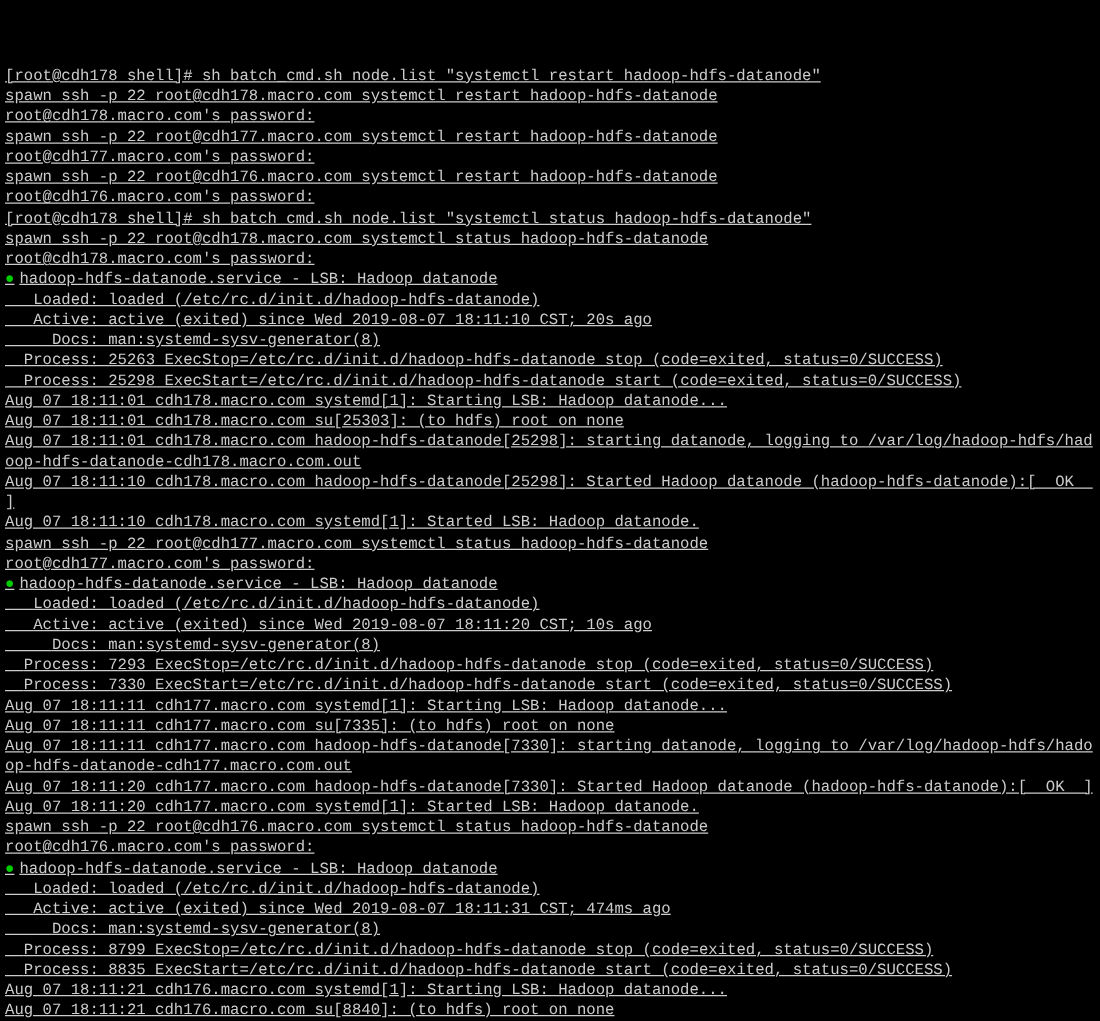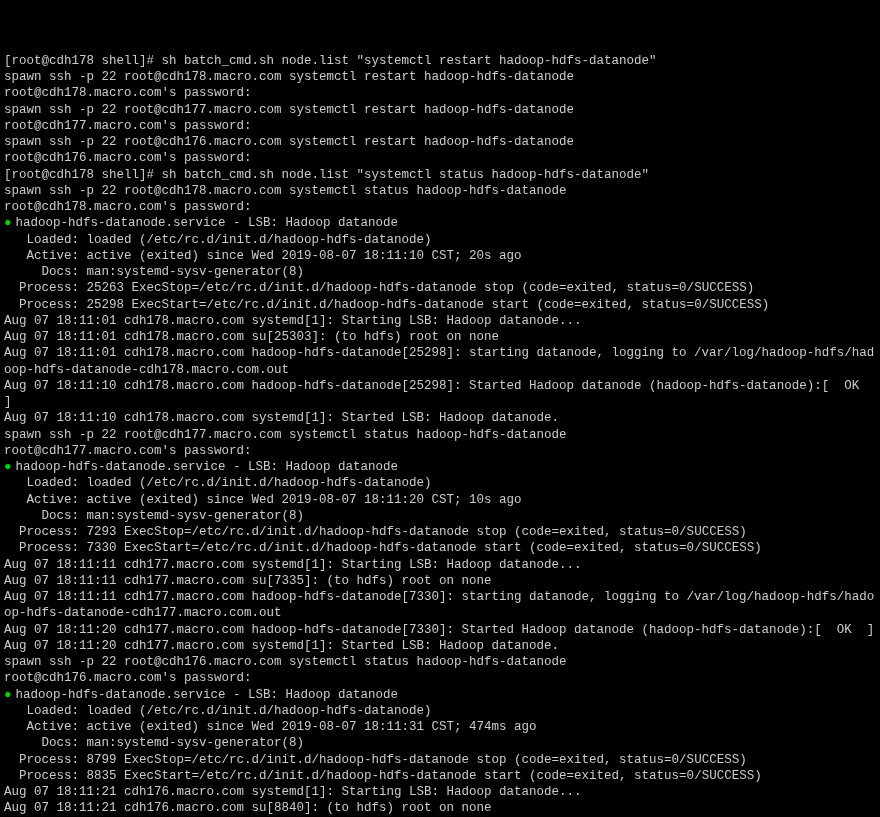--- a/index.html
+++ b/index.html
@@ -8,21 +8,21 @@
     background: #000;
     color: #ccc;
     font-family: "Consolas", "Courier New", monospace;
     font-size: 12.5px;
     line-height: 1.3;
     width: 880px;
     box-sizing: border-box;
     white-space: pre-wrap;
     word-break: break-all;
   }
-  .line { display: block; }
+  .line { display: block; text-decoration: underline; }
   .bullet { color: #0c0; margin-right: 4px; }
 </style>
 </head>
 <body>
 
 
 <div id="terminal"><div class="line"><span>[root@cdh178 shell]# sh batch_cmd.sh node.list "systemctl restart hadoop-hdfs-datanode"</span></div><div class="line"><span>spawn ssh -p 22 root@cdh178.macro.com systemctl restart hadoop-hdfs-datanode</span></div><div class="line"><span>root@cdh178.macro.com's password:</span></div><div class="line"><span>spawn ssh -p 22 root@cdh177.macro.com systemctl restart hadoop-hdfs-datanode</span></div><div class="line"><span>root@cdh177.macro.com's password:</span></div><div class="line"><span>spawn ssh -p 22 root@cdh176.macro.com systemctl restart hadoop-hdfs-datanode</span></div><div class="line"><span>root@cdh176.macro.com's password:</span></div><div class="line"><span>[root@cdh178 shell]# sh batch_cmd.sh node.list "systemctl status hadoop-hdfs-datanode"</span></div><div class="line"><span>spawn ssh -p 22 root@cdh178.macro.com systemctl status hadoop-hdfs-datanode</span></div><div class="line"><span>root@cdh178.macro.com's password:</span></div><div class="line"><span class="bullet">●</span><span>hadoop-hdfs-datanode.service - LSB: Hadoop datanode</span></div><div class="line"><span>   Loaded: loaded (/etc/rc.d/init.d/hadoop-hdfs-datanode)</span></div><div class="line"><span>   Active: active (exited) since Wed 2019-08-07 18:11:10 CST; 20s ago</span></div><div class="line"><span>     Docs: man:systemd-sysv-generator(8)</span></div><div class="line"><span>  Process: 25263 ExecStop=/etc/rc.d/init.d/hadoop-hdfs-datanode stop (code=exited, status=0/SUCCESS)</span></div><div class="line"><span>  Process: 25298 ExecStart=/etc/rc.d/init.d/hadoop-hdfs-datanode start (code=exited, status=0/SUCCESS)</span></div><div class="line"><span></span></div><div class="line"><span>Aug 07 18:11:01 cdh178.macro.com systemd[1]: Starting LSB: Hadoop datanode...</span></div><div class="line"><span>Aug 07 18:11:01 cdh178.macro.com su[25303]: (to hdfs) root on none</span></div><div class="line"><span>Aug 07 18:11:01 cdh178.macro.com hadoop-hdfs-datanode[25298]: starting datanode, logging to /var/log/hadoop-hdfs/hadoop-hdfs-datanode-cdh178.macro.com.out</span></div><div class="line"><span>Aug 07 18:11:10 cdh178.macro.com hadoop-hdfs-datanode[25298]: Started Hadoop datanode (hadoop-hdfs-datanode):[  OK  ]</span></div><div class="line"><span>Aug 07 18:11:10 cdh178.macro.com systemd[1]: Started LSB: Hadoop datanode.</span></div><div class="line"><span>spawn ssh -p 22 root@cdh177.macro.com systemctl status hadoop-hdfs-datanode</span></div><div class="line"><span>root@cdh177.macro.com's password:</span></div><div class="line"><span class="bullet">●</span><span>hadoop-hdfs-datanode.service - LSB: Hadoop datanode</span></div><div class="line"><span>   Loaded: loaded (/etc/rc.d/init.d/hadoop-hdfs-datanode)</span></div><div class="line"><span>   Active: active (exited) since Wed 2019-08-07 18:11:20 CST; 10s ago</span></div><div class="line"><span>     Docs: man:systemd-sysv-generator(8)</span></div><div class="line"><span>  Process: 7293 ExecStop=/etc/rc.d/init.d/hadoop-hdfs-datanode stop (code=exited, status=0/SUCCESS)</span></div><div class="line"><span>  Process: 7330 ExecStart=/etc/rc.d/init.d/hadoop-hdfs-datanode start (code=exited, status=0/SUCCESS)</span></div><div class="line"><span></span></div><div class="line"><span>Aug 07 18:11:11 cdh177.macro.com systemd[1]: Starting LSB: Hadoop datanode...</span></div><div class="line"><span>Aug 07 18:11:11 cdh177.macro.com su[7335]: (to hdfs) root on none</span></div><div class="line"><span>Aug 07 18:11:11 cdh177.macro.com hadoop-hdfs-datanode[7330]: starting datanode, logging to /var/log/hadoop-hdfs/hadoop-hdfs-datanode-cdh177.macro.com.out</span></div><div class="line"><span>Aug 07 18:11:20 cdh177.macro.com hadoop-hdfs-datanode[7330]: Started Hadoop datanode (hadoop-hdfs-datanode):[  OK  ]</span></div><div class="line"><span>Aug 07 18:11:20 cdh177.macro.com systemd[1]: Started LSB: Hadoop datanode.</span></div><div class="line"><span>spawn ssh -p 22 root@cdh176.macro.com systemctl status hadoop-hdfs-datanode</span></div><div class="line"><span>root@cdh176.macro.com's password:</span></div><div class="line"><span class="bullet">●</span><span>hadoop-hdfs-datanode.service - LSB: Hadoop datanode</span></div><div class="line"><span>   Loaded: loaded (/etc/rc.d/init.d/hadoop-hdfs-datanode)</span></div><div class="line"><span>   Active: active (exited) since Wed 2019-08-07 18:11:31 CST; 474ms ago</span></div><div class="line"><span>     Docs: man:systemd-sysv-generator(8)</span></div><div class="line"><span>  Process: 8799 ExecStop=/etc/rc.d/init.d/hadoop-hdfs-datanode stop (code=exited, status=0/SUCCESS)</span></div><div class="line"><span>  Process: 8835 ExecStart=/etc/rc.d/init.d/hadoop-hdfs-datanode start (code=exited, status=0/SUCCESS)</span></div><div class="line"><span></span></div><div class="line"><span>Aug 07 18:11:21 cdh176.macro.com systemd[1]: Starting LSB: Hadoop datanode...</span></div><div class="line"><span>Aug 07 18:11:21 cdh176.macro.com su[8840]: (to hdfs) root on none</span></div><div class="line"></div></div>
 
 
 

